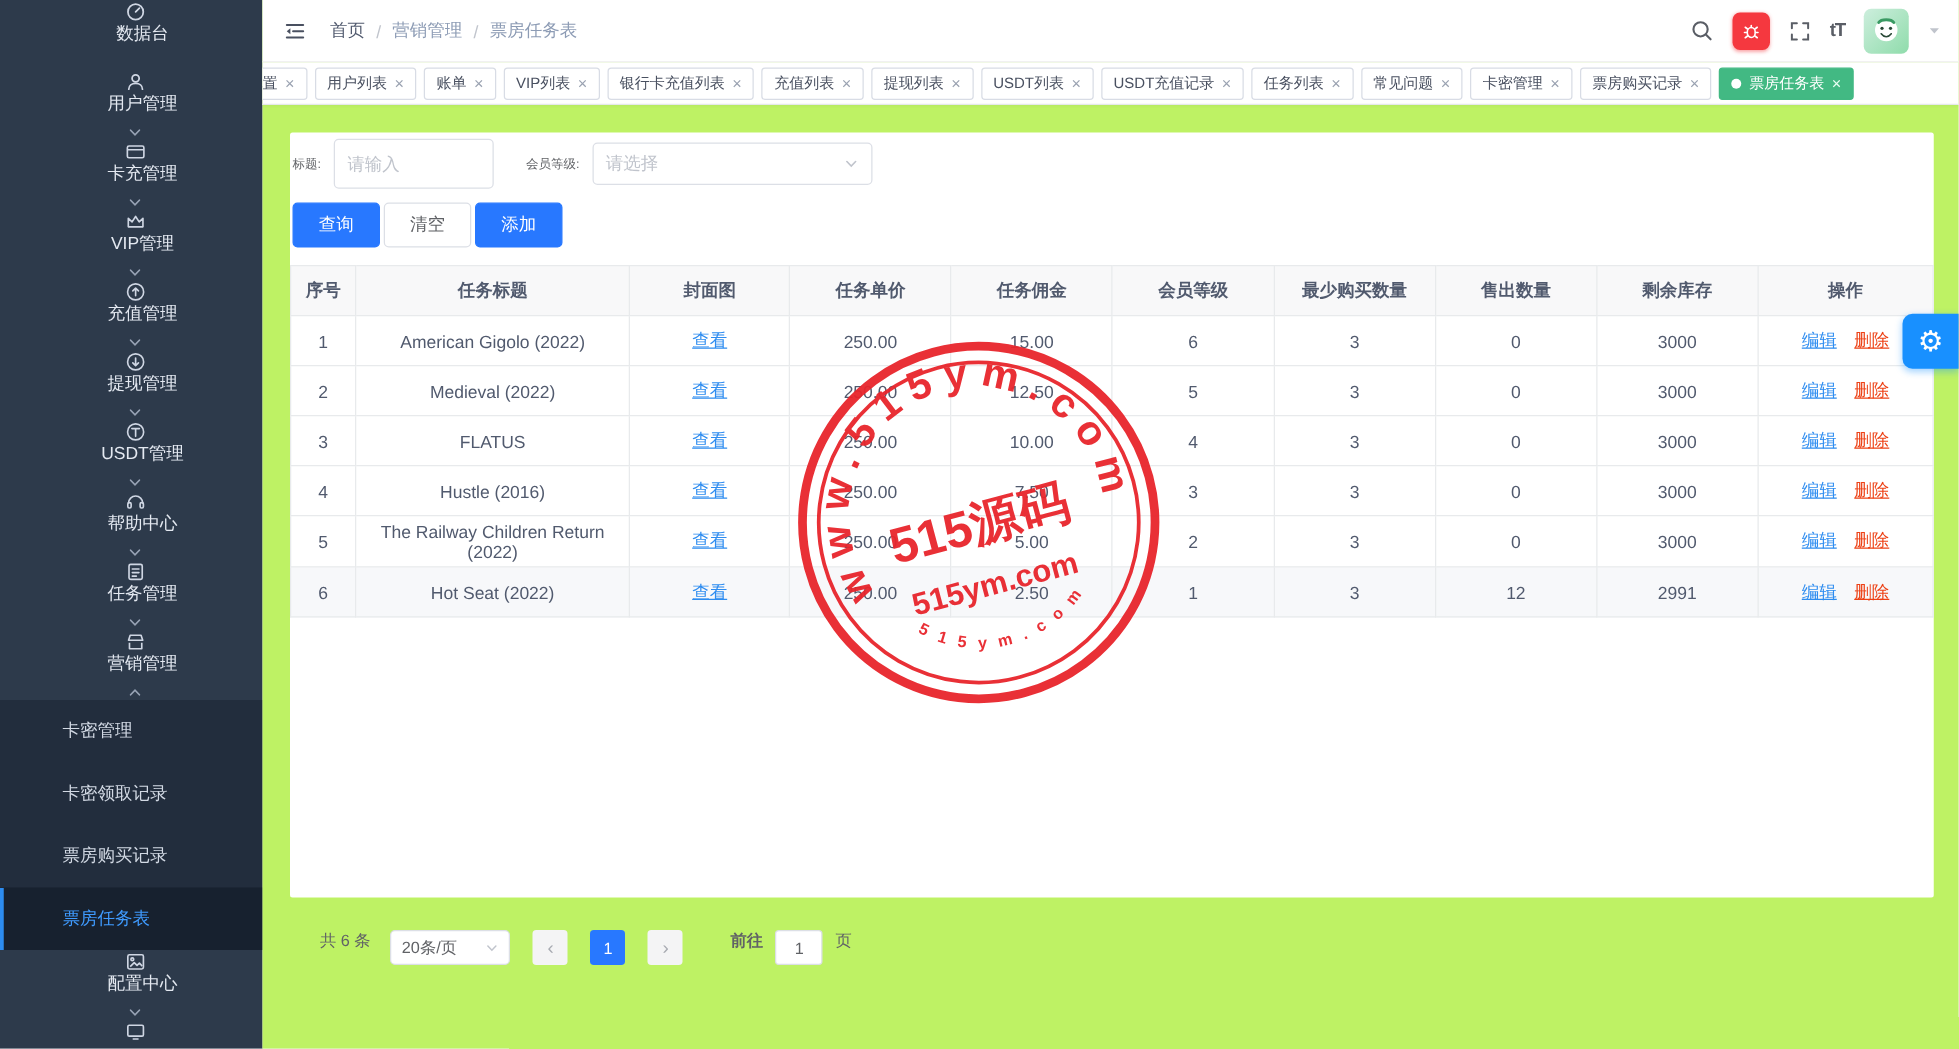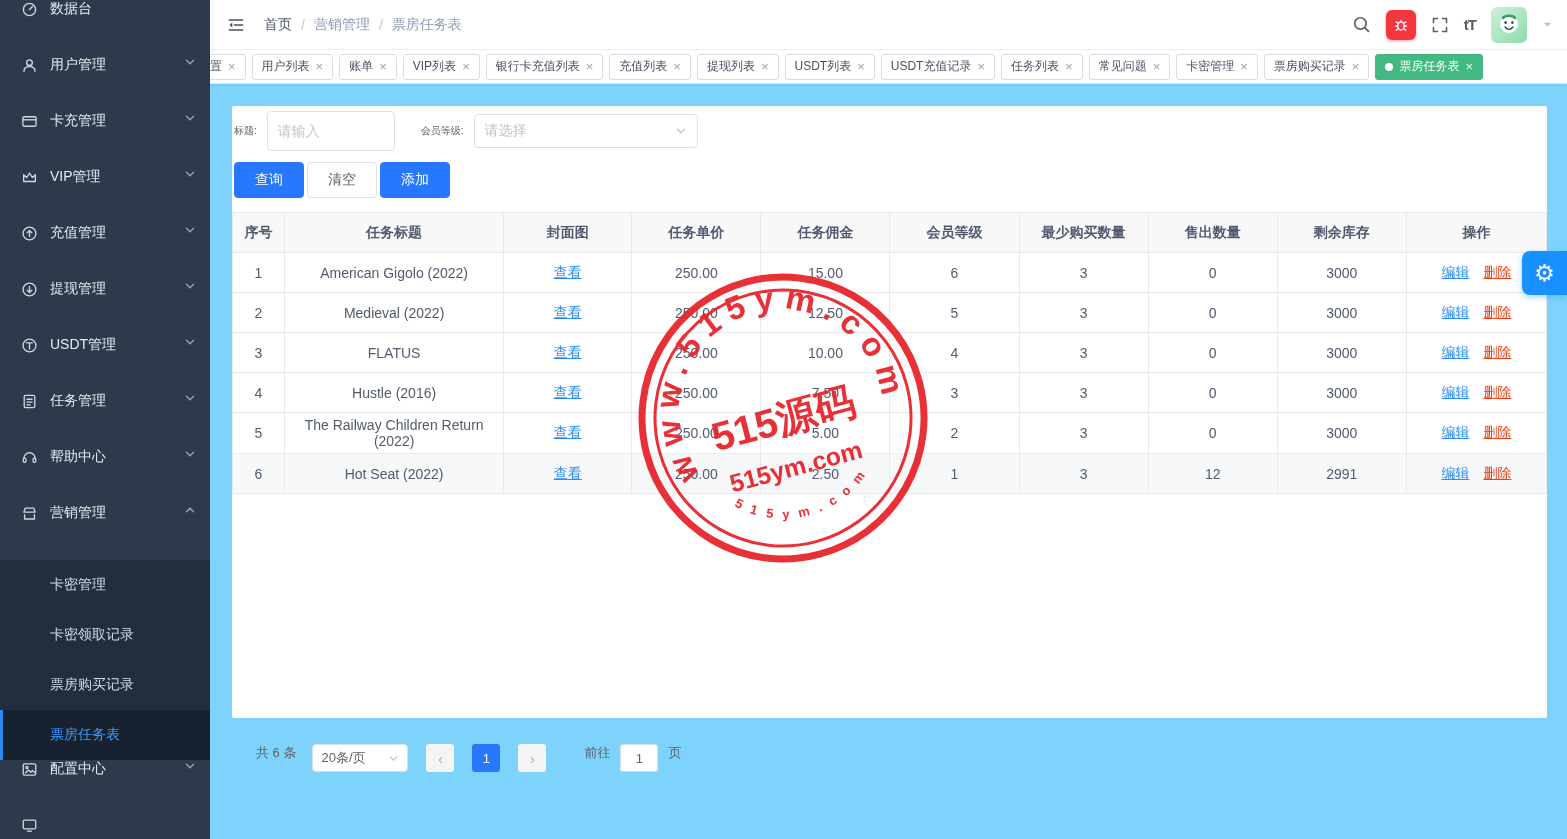--- a/index.html
+++ b/index.html
@@ -2,30 +2,30 @@
 <html><head>
 <meta charset="utf-8">
 <style>
   * { margin:0; padding:0; box-sizing:border-box; }
   html,body { width:1567px; height:839px; overflow:hidden; }
   body { font-family:"Liberation Sans","DejaVu Sans",sans-serif; font-size:14px; color:#515a6e; background:#f0f2f5; }
   .app { position:relative; display:flex; width:1567px; height:839px; }
 
   
   .sidebar { width:210px; min-width:210px; height:839px; background:#2d3a4b; overflow:hidden; }
-  .s-item { height:56px; display:flex; align-items:flex-start; padding:0 14px 0 20px; color:#e4e9f1; cursor:pointer; }
+  .s-item { height:56px; display:flex; align-items:center; padding:0 14px 0 20px; color:#e4e9f1; cursor:pointer;flex-direction:column; }
   .s-icon { width:18px; height:18px; display:flex; align-items:center; justify-content:center; color:#cfd6e3; }
   .s-label { flex:1; margin-left:12px; font-size:14px; }
   .s-arrow { color:#97a2b4; display:flex; }
   .submenu { background:#222d3d; }
   .sub-item { height:50px; display:flex; align-items:center; padding-left:50px; color:#d2d9e4; font-size:14px; cursor:pointer; }
   .sub-item.active { background:#17212f; color:#3f9bff; box-shadow:inset 3px 0 0 #2d8cf0; }
 
   
-  .main { flex:1; display:flex; flex-direction:column; background:#7dd3fc; min-width:0; }
+  .main { flex:1; display:flex; flex-direction:column; background:#bef264; min-width:0; }
 
   .navbar { height:50px; background:#fff; display:flex; align-items:center; padding:0 14px 0 16px; border-bottom:1px solid #f0f0f0; }
   .hamburger { color:#495060; display:flex; cursor:pointer; }
   .breadcrumb { display:flex; align-items:center; gap:9px; margin-left:18px; font-size:14px; }
   .crumb-home { color:#515a6e; cursor:pointer; }
   .crumb-sep { color:#c0c4cc; }
   .crumb-link { color:#8d9cb5; cursor:pointer; }
   .nav-right { margin-left:auto; display:flex; align-items:center; gap:15px; }
   .nav-icon { color:#5a5e66; display:flex; align-items:center; cursor:pointer; }
   .bug-btn { width:30px; height:30px; background:#f5383f; border-radius:6px; display:flex; align-items:center; justify-content:center; color:#fff; cursor:pointer; box-shadow:0 1px 3px rgba(245,56,63,.45); }
@@ -64,21 +64,21 @@
   tr.shaded td { background:#f7f8fa; }
   .lnk { color:#2d8cf0; text-decoration:underline; cursor:pointer; }
   .lnk.danger { color:#ed4014; margin-left:14px; }
   .lnk.edit { text-decoration:underline; }
 
   
   .pagination { display:flex; margin:26px 0 0 24px; font-size:13px; color:#606266; gap:10px; }
   .pg-select { width:96px; height:28px; border:1px solid #dcdfe6; border-radius:4px; display:flex; align-items:center; justify-content:space-between; padding:0 8px; background:#fff; color:#606266; cursor:pointer; margin-left:6px; }
   .pg-btn { width:28px; height:28px; border-radius:3px; background:#f4f4f5; color:#a8abb2; display:flex; align-items:center; justify-content:center; font-size:15px; cursor:pointer; margin-left:8px; }
   .pg-page { width:28px; height:28px; border-radius:3px; background:#2878ff; color:#fff; display:flex; align-items:center; justify-content:center; font-size:13px; cursor:pointer; margin-left:8px; }
-  .goto { margin-left:28px; }
+  .goto { margin-left:28px;font-weight:bold; }
   .goto-input { width:38px; height:28px; border:1px solid #dcdfe6; border-radius:3px; text-align:center; font-size:13px; color:#606266; outline:none; font-family:inherit; }
 
   
   .gear-fab { position:absolute; right:0; top:251px; width:45px; height:44px; background:#1890ff; border-radius:8px 0 0 8px; display:flex; align-items:center; justify-content:center; color:#fff; font-size:23px; cursor:pointer; z-index:40; box-shadow:0 2px 6px rgba(24,144,255,.4); }
 
   
   .stamp { position:absolute; left:633px; top:267px; width:300px; height:302px; z-index:30; pointer-events:none; opacity:.95; }
 </style>
 </head>
 <body>
@@ -182,41 +182,41 @@
       <span class="s-arrow">
           <svg width="12" height="12" viewBox="0 0 12 12" fill="none" stroke="currentColor" stroke-width="1.4" stroke-linecap="round">
             <path d="M2.5 4.2L6 7.8l3.5-3.6"></path>
           </svg>
         </span>
     </div>
 
     <div class="s-item">
       <span class="s-icon">
         <svg width="17" height="17" viewBox="0 0 18 18" fill="none" stroke="currentColor" stroke-width="1.4" stroke-linecap="round">
-            <rect x="3.4" y="2.6" width="11.2" height="12.8" rx="1.4"></rect>
-            <path d="M6.2 6.6h5.6M6.2 9.6h5.6M6.2 12.6h3.4"></path>
-          </svg>
-      </span>
-      <span class="s-label">任务管理</span>
-      <span class="s-arrow">
-          <svg width="12" height="12" viewBox="0 0 12 12" fill="none" stroke="currentColor" stroke-width="1.4" stroke-linecap="round">
-            <path d="M2.5 4.2L6 7.8l3.5-3.6"></path>
-          </svg>
-        </span>
-    </div>
-
-    <div class="s-item">
-      <span class="s-icon">
-        <svg width="17" height="17" viewBox="0 0 18 18" fill="none" stroke="currentColor" stroke-width="1.4" stroke-linecap="round">
             <path d="M3 10a6 6 0 0112 0"></path>
             <rect x="2.4" y="9.6" width="2.8" height="4.6" rx="1.2"></rect>
             <rect x="12.8" y="9.6" width="2.8" height="4.6" rx="1.2"></rect>
           </svg>
       </span>
       <span class="s-label">帮助中心</span>
+      <span class="s-arrow">
+          <svg width="12" height="12" viewBox="0 0 12 12" fill="none" stroke="currentColor" stroke-width="1.4" stroke-linecap="round">
+            <path d="M2.5 4.2L6 7.8l3.5-3.6"></path>
+          </svg>
+        </span>
+    </div>
+
+    <div class="s-item">
+      <span class="s-icon">
+        <svg width="17" height="17" viewBox="0 0 18 18" fill="none" stroke="currentColor" stroke-width="1.4" stroke-linecap="round">
+            <rect x="3.4" y="2.6" width="11.2" height="12.8" rx="1.4"></rect>
+            <path d="M6.2 6.6h5.6M6.2 9.6h5.6M6.2 12.6h3.4"></path>
+          </svg>
+      </span>
+      <span class="s-label">任务管理</span>
       <span class="s-arrow">
           <svg width="12" height="12" viewBox="0 0 12 12" fill="none" stroke="currentColor" stroke-width="1.4" stroke-linecap="round">
             <path d="M2.5 4.2L6 7.8l3.5-3.6"></path>
           </svg>
         </span>
     </div>
 
     <div class="s-item">
       <span class="s-icon">
         <svg width="17" height="17" viewBox="0 0 18 18" fill="none" stroke="currentColor" stroke-width="1.4" stroke-linejoin="round">

